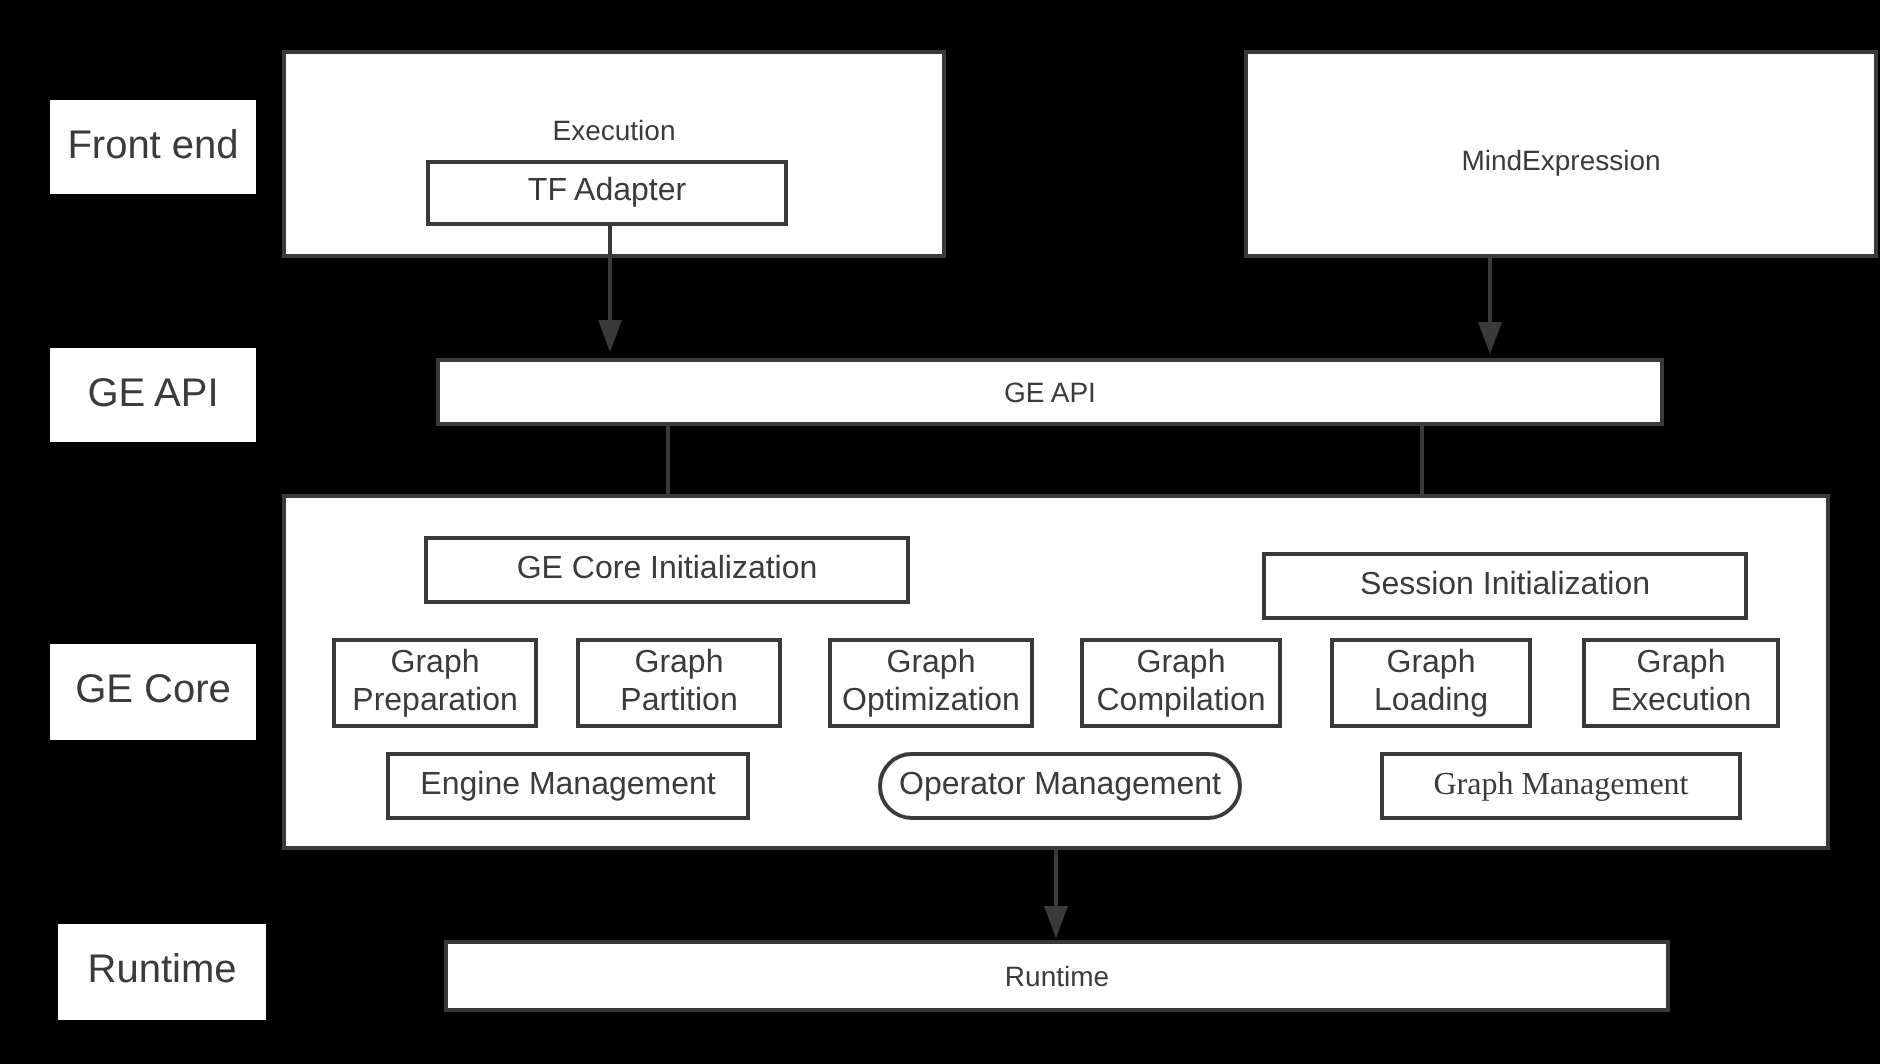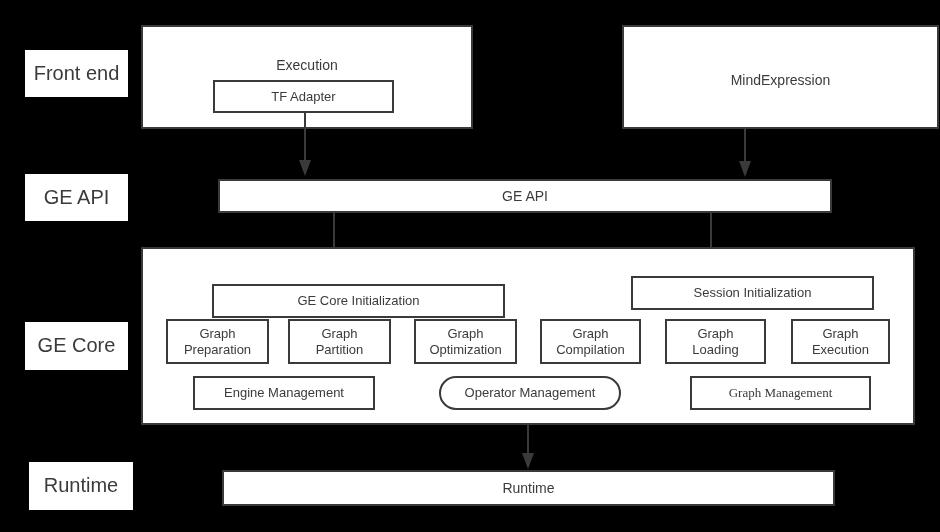--- a/index.html
+++ b/index.html
@@ -42,21 +42,21 @@
   }
   .group-title {
     position: absolute;
     left: 0;
     right: 0;
     text-align: center;
     color: #3b3b3b;
     font-size: 14px;
   }
   .unit {
-    font-size: 13px;
+    font-size: 16px;
   }
   .barlabel {
     font-size: 14px;
   }
   .arrow {
     position: absolute;
   }
   .arrow svg { display: block; }
 </style>
 </head>
@@ -119,21 +119,21 @@
 
   <div class="arrow" style="left:702px; top:213px;">
     <svg width="18" height="66" viewBox="0 0 18 66">
       <line x1="9" y1="0" x2="9" y2="51" stroke="#3a3a3a" stroke-width="2"></line>
       <polygon points="9,63 3,47 15,47" fill="#3a3a3a"></polygon>
     </svg>
   </div>
 
   <div class="box bordered" style="left:141px; top:247px; width:774px; height:178px;"></div>
 
-  <div class="box bordered unit" style="left:212px; top:284px; width:293px; height:34px;">
+  <div class="box bordered unit" style="left:212px; top:268px; width:243px; height:34px;">
     <span>GE Core Initialization</span>
   </div>
 
   <div class="box bordered unit" style="left:589px; top:276px; width:243px; height:34px;margin-left:42px;">
     <span>Session Initialization</span>
   </div>
 
   <div class="box bordered unit" style="left:166px; top:319px; width:103px; height:45px;">
     <span>Graph
 Preparation</span>

